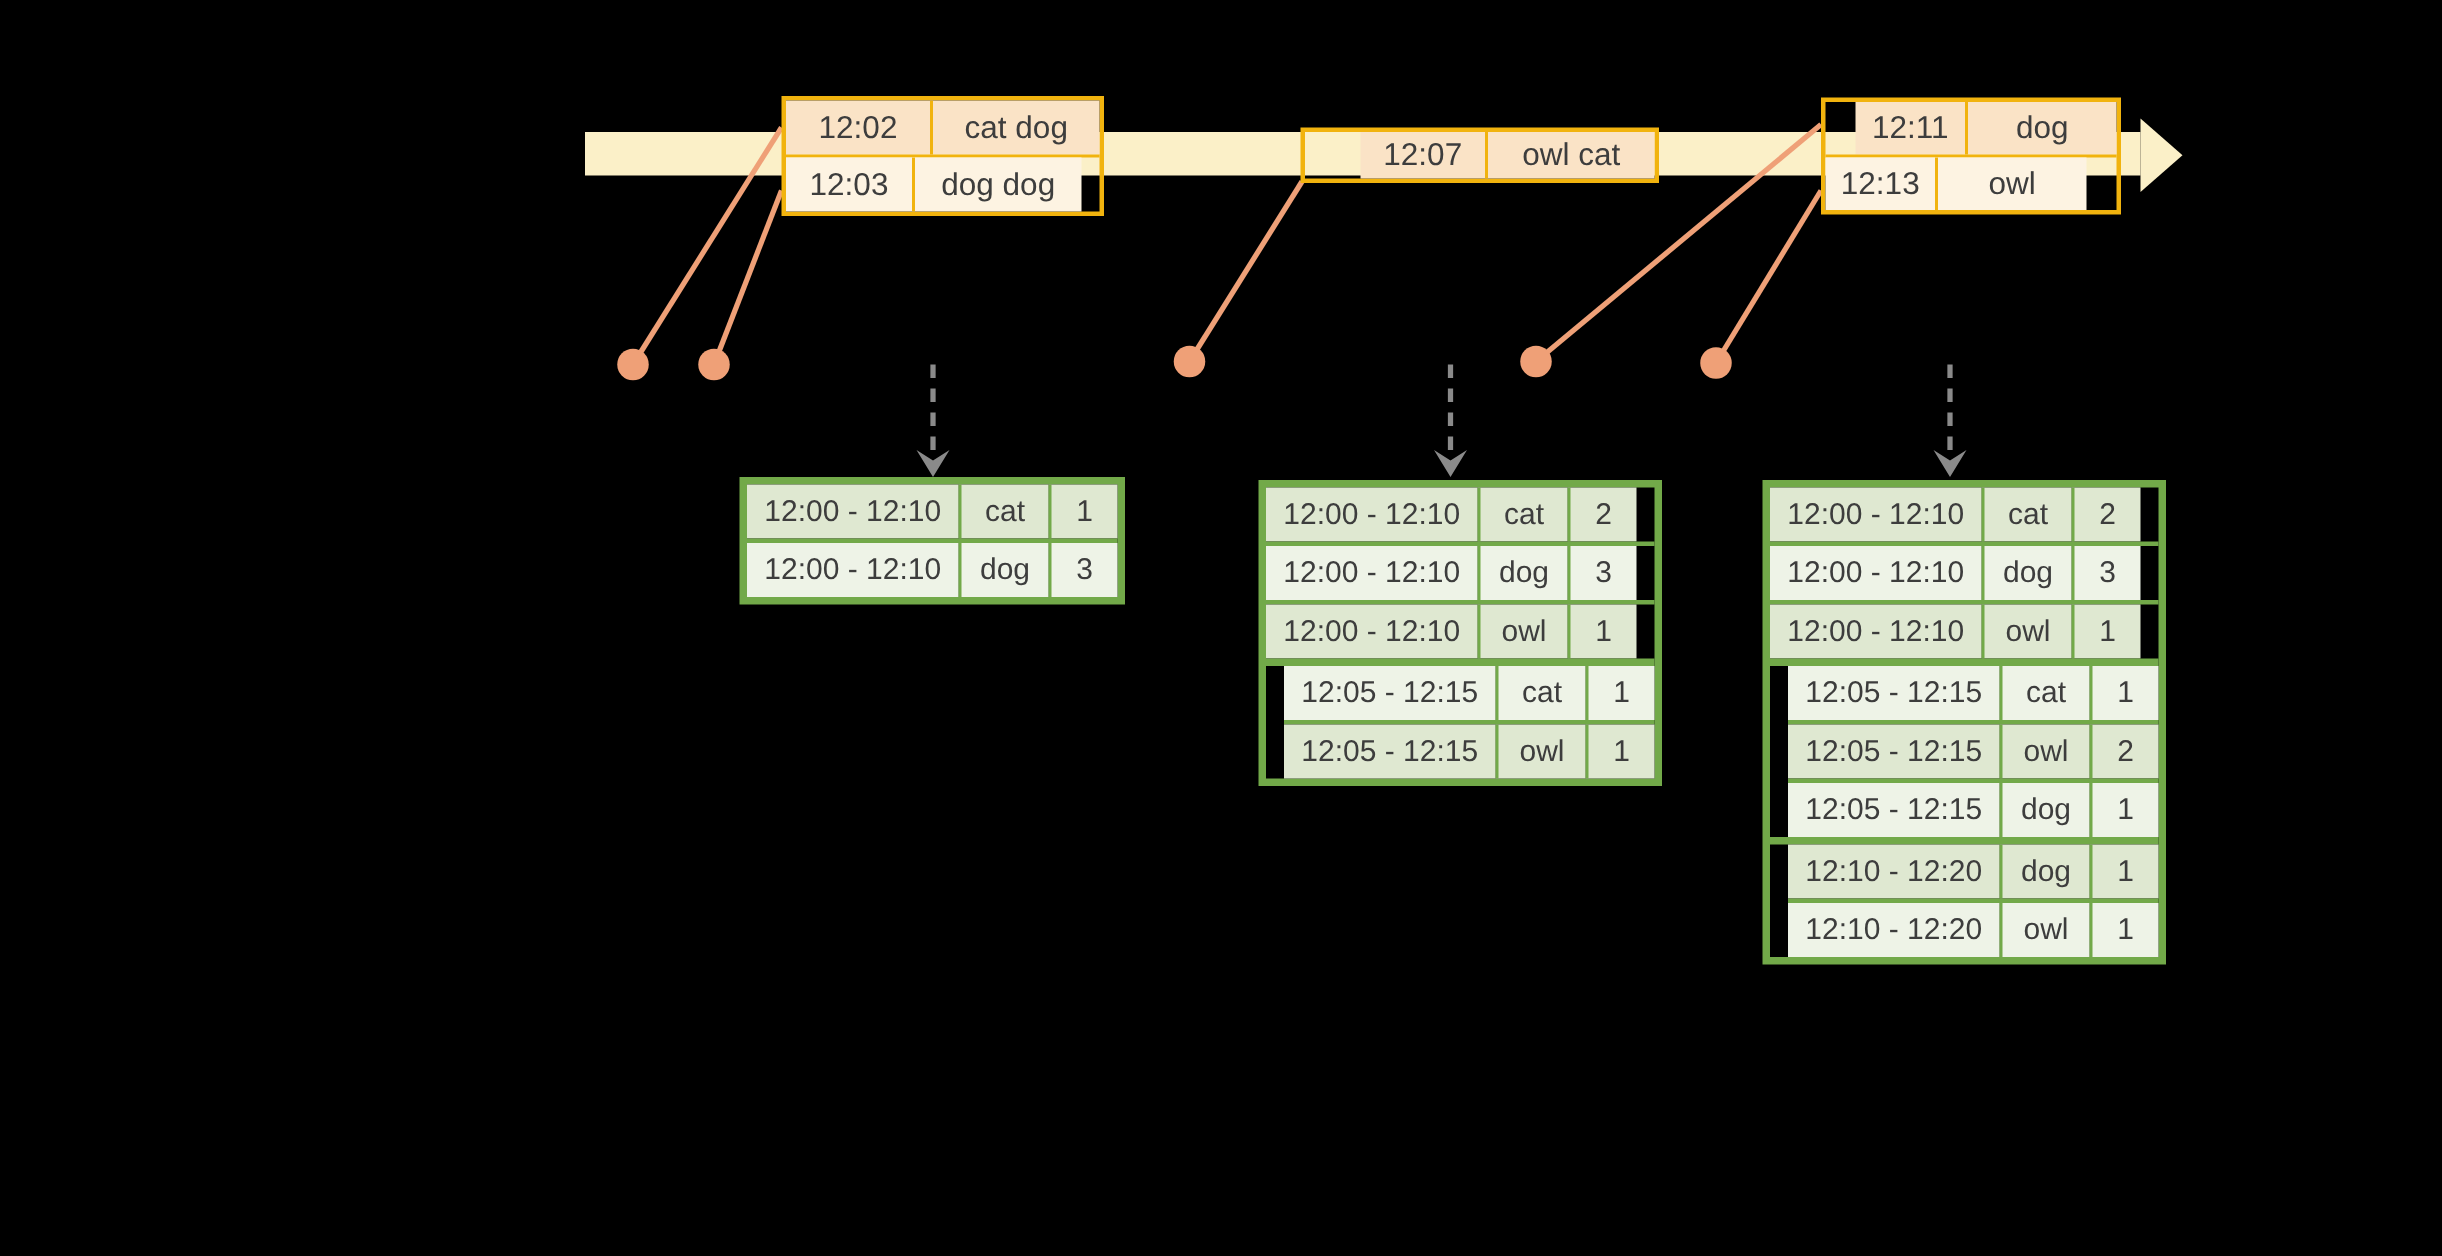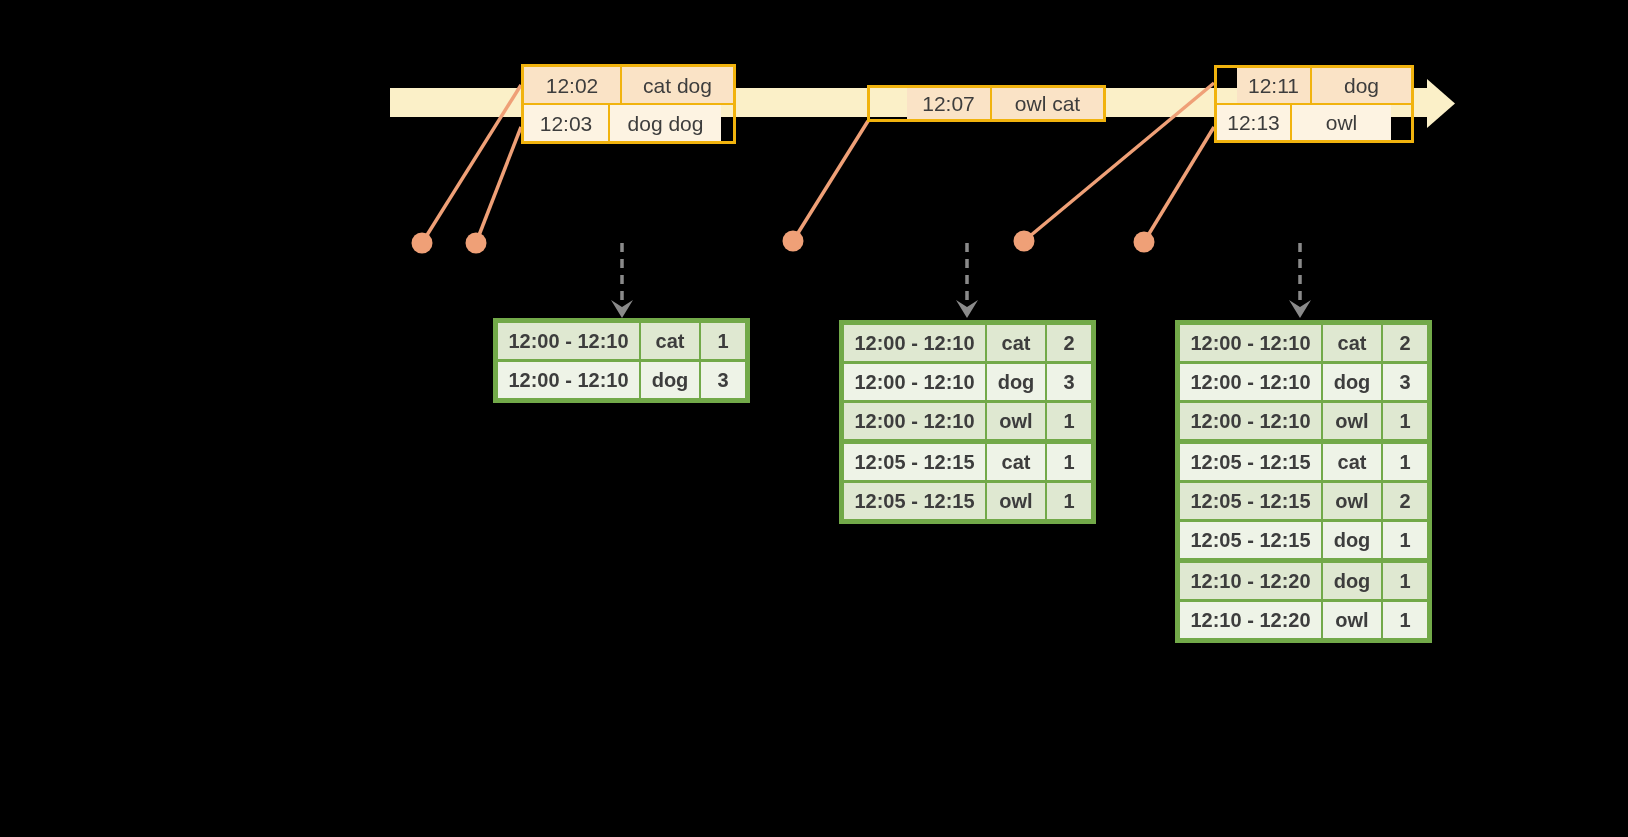--- a/index.html
+++ b/index.html
@@ -21,24 +21,24 @@
   .event-row.dark .cell{background:var(--peach-dark,#fae3c6);}
   .event-row.light .cell{background:var(--peach-light,#fdf3e2);}
   .event-table .cell{
     display:flex;align-items:center;justify-content:center;
     font-size:21px;line-height:1;
   }
 
   
   .result-table{
     position:absolute;display:flex;flex-direction:column;
-    border:5px solid var(--green,#72a949);box-sizing:border-box;z-index:2;font-weight:bold;
+    border:5px solid var(--green,#72a949);box-sizing:border-box;z-index:2;
   }
   .result-group{display:flex;flex-direction:column;}
-  .result-group + .result-group{border-top:5px solid var(--green,#72a949);}
+  .result-group + .result-group{border-top:5px solid var(--green,#72a949);padding-left:12px;}
   .result-row{display:flex;height:36px;}
   .result-row + .result-row{border-top:3px solid var(--green,#72a949);}
   .result-row .cell + .cell{border-left:2px solid var(--green,#72a949);}
   .result-row.dark .cell{background:var(--green-dark,#dfe8d1);}
   .result-row.light .cell{background:var(--green-light,#eef3e7);}
   .result-table .cell{
     display:flex;align-items:center;justify-content:center;
     font-size:20px;line-height:1;
   }
 </style>

